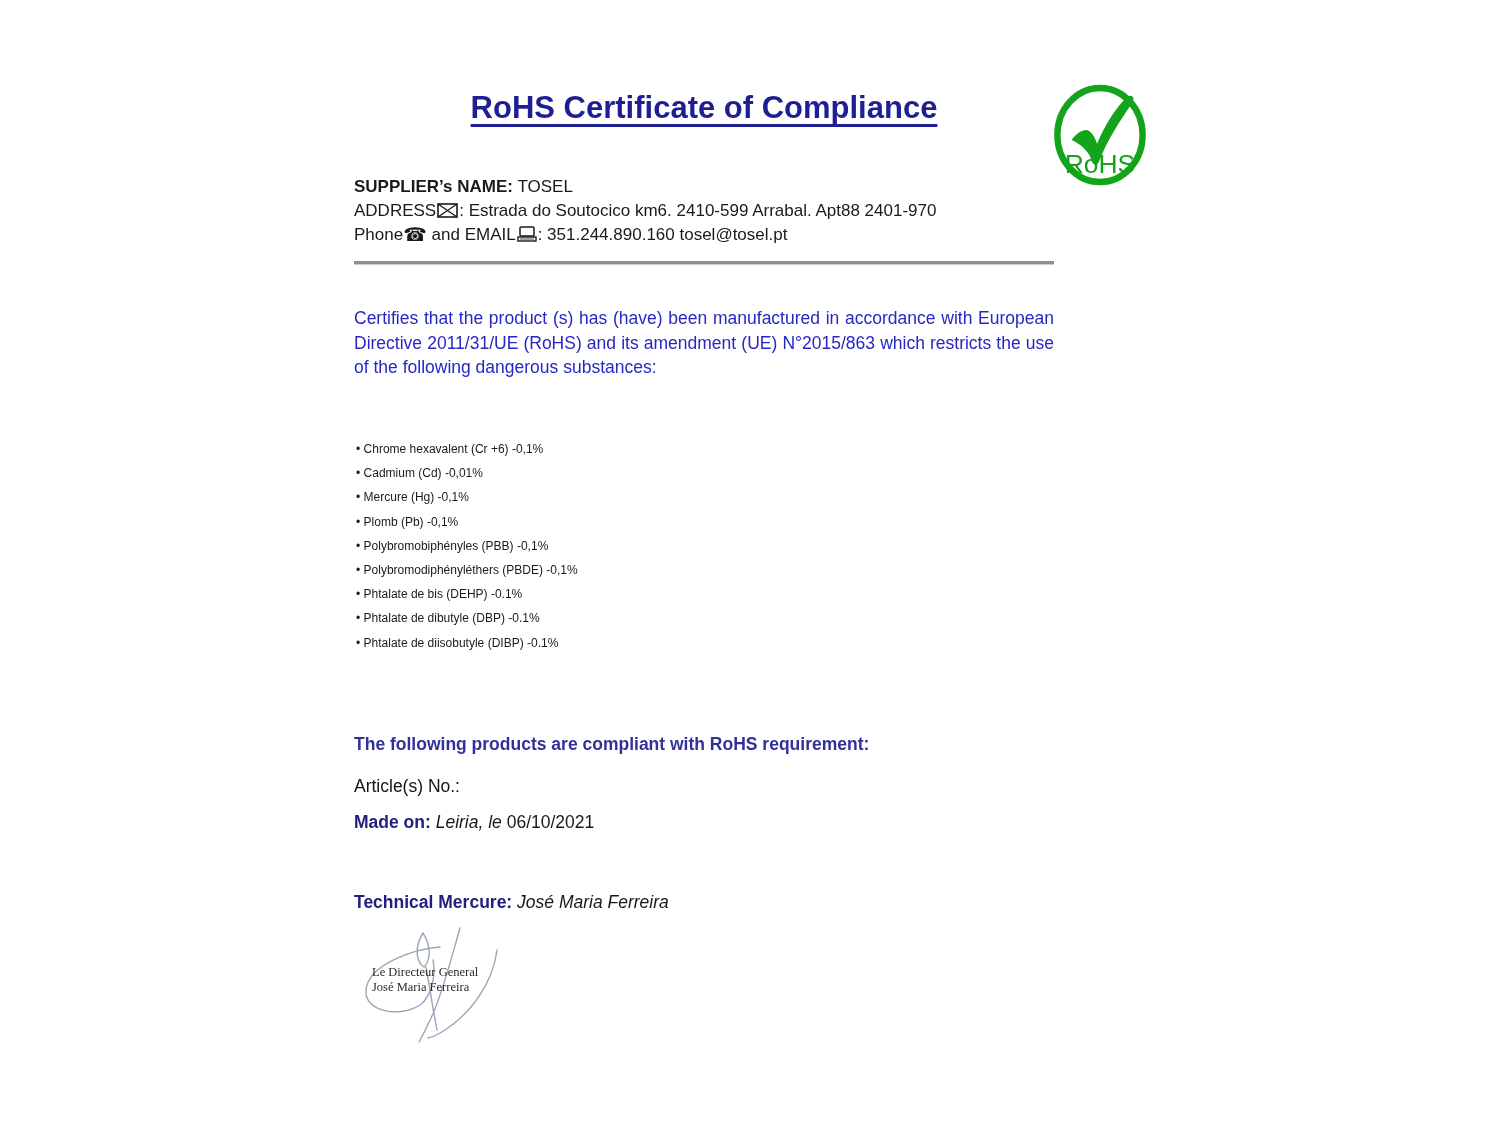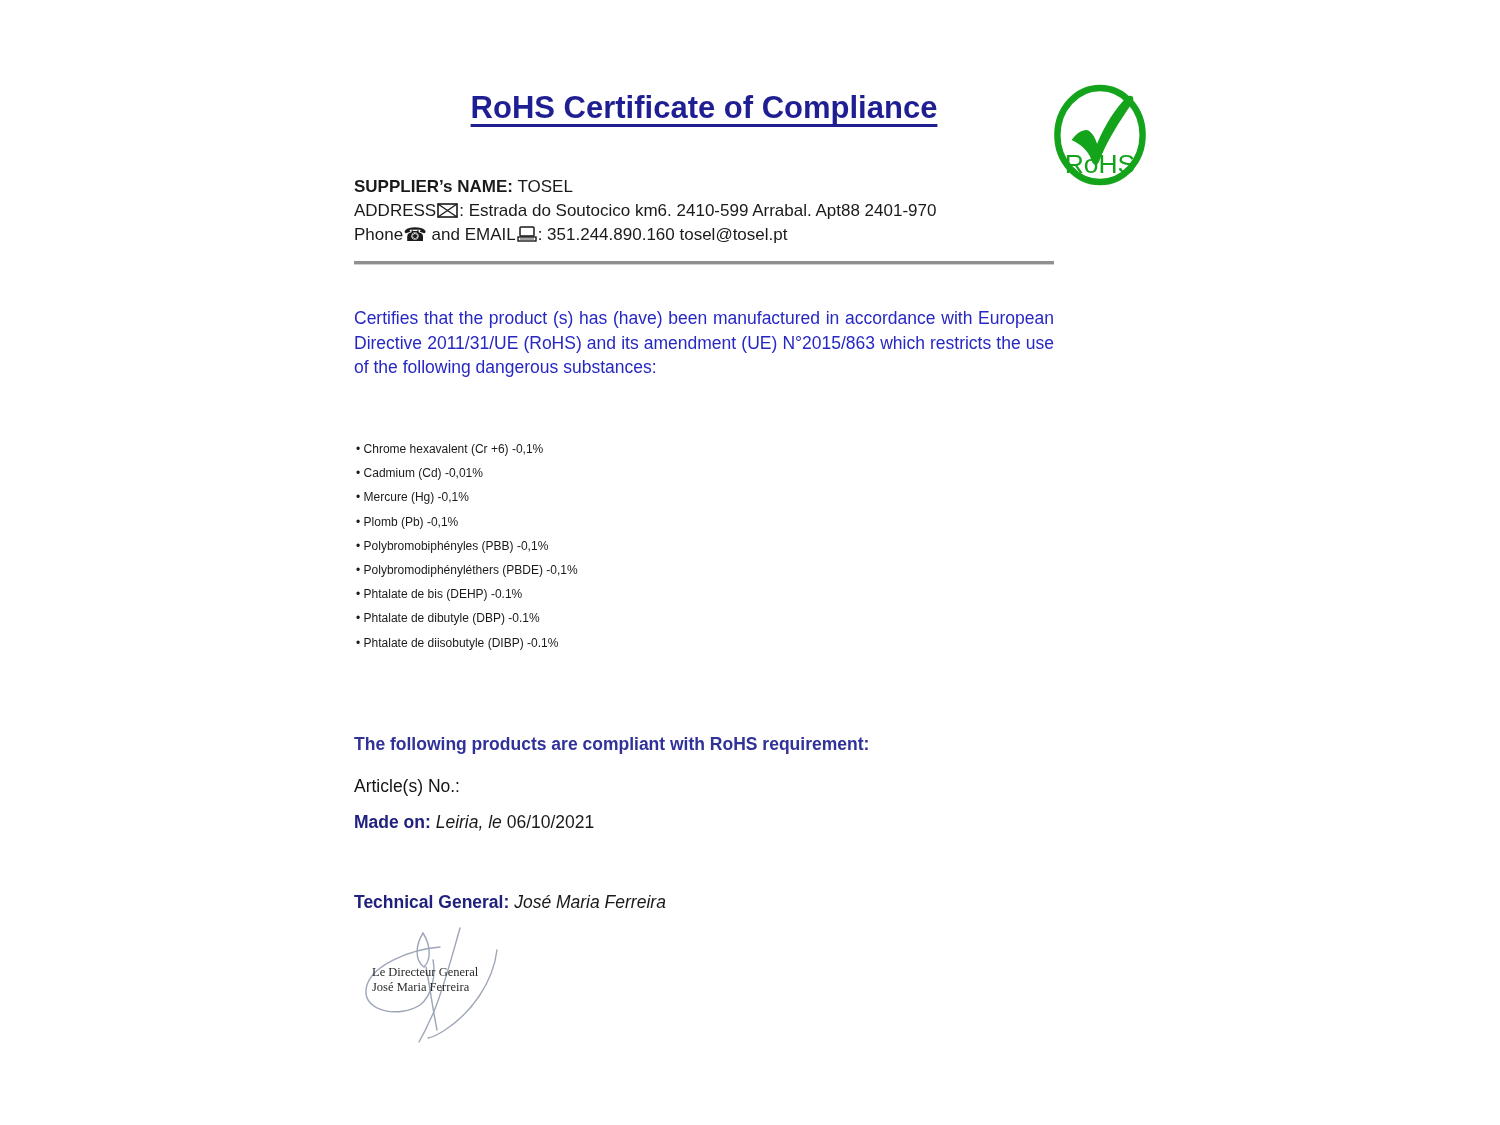--- a/index.html
+++ b/index.html
@@ -95,21 +95,21 @@
       <div class="bullet-item">Phtalate de dibutyle (DBP) -0.1%</div>
       <div class="bullet-item">Phtalate de diisobutyle (DIBP) -0.1%</div>
     </div>
 
   <div class="products-line">The following products are compliant with RoHS requirement:</div>
 
   <div class="articles-line">Article(s) No.:</div>
 
   <div class="made-on"><span class="navy-bold">Made on:</span><span class="italic"> Leiria, le </span><span>06/10/2021</span></div>
 
-  <div class="tech-line"><span class="navy-bold">Technical General:</span><span class="italic"> José Maria Ferreira</span></div>
+  <div class="tech-line"><span class="navy-bold">Technical Mercure:</span><span class="italic"> José Maria Ferreira</span></div>
 
   <svg class="sig-svg" width="160" height="135" viewBox="0 0 160 135">
     <g fill="none" stroke="#98a1b3" stroke-width="1.4" stroke-linecap="round" opacity="0.95">
       <path d="M 70 15 C 63 26, 61 42, 71 49 C 79 41, 77 26, 70 15 Z"></path>
       <path d="M 87 29 C 60 31, 15 47, 13 72 C 11 94, 47 100, 67 87 C 79 78, 83 57, 80 42"></path>
       <path d="M 107 10 C 97 45, 88 80, 78 100 C 74 109, 70 117, 66 124"></path>
       <path d="M 144 32 C 140 65, 118 95, 92 112 C 86 116, 80 119, 75 120"></path>
       <path d="M 73 49 C 77 70, 80 92, 84 112"></path>
     </g>
   </svg>

